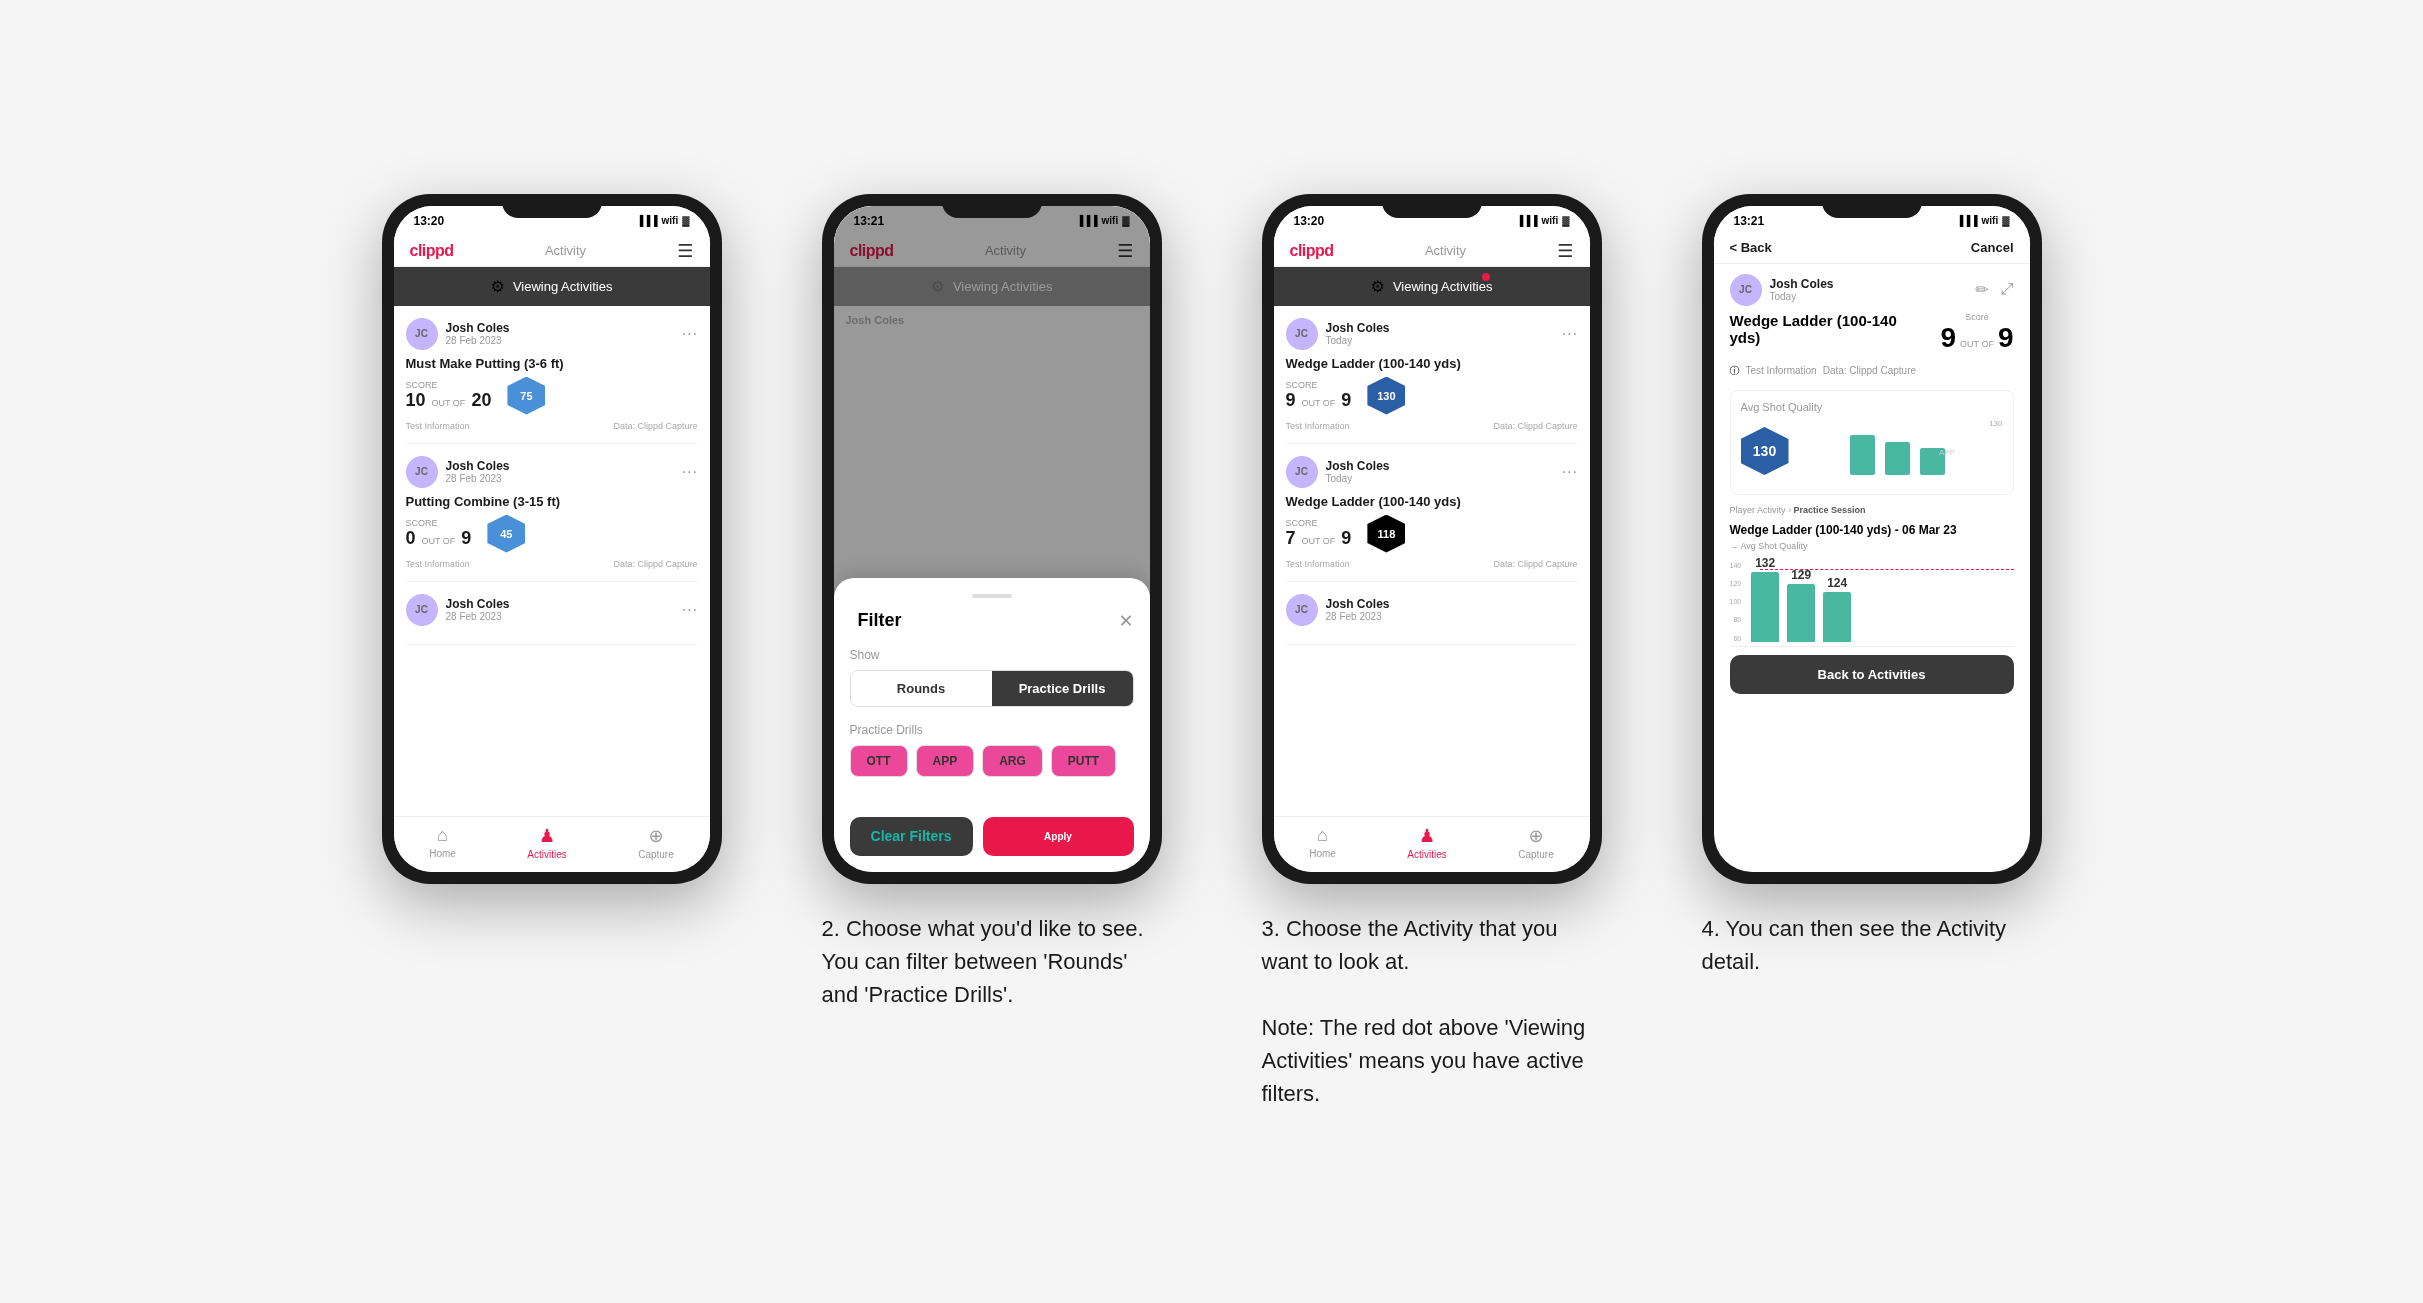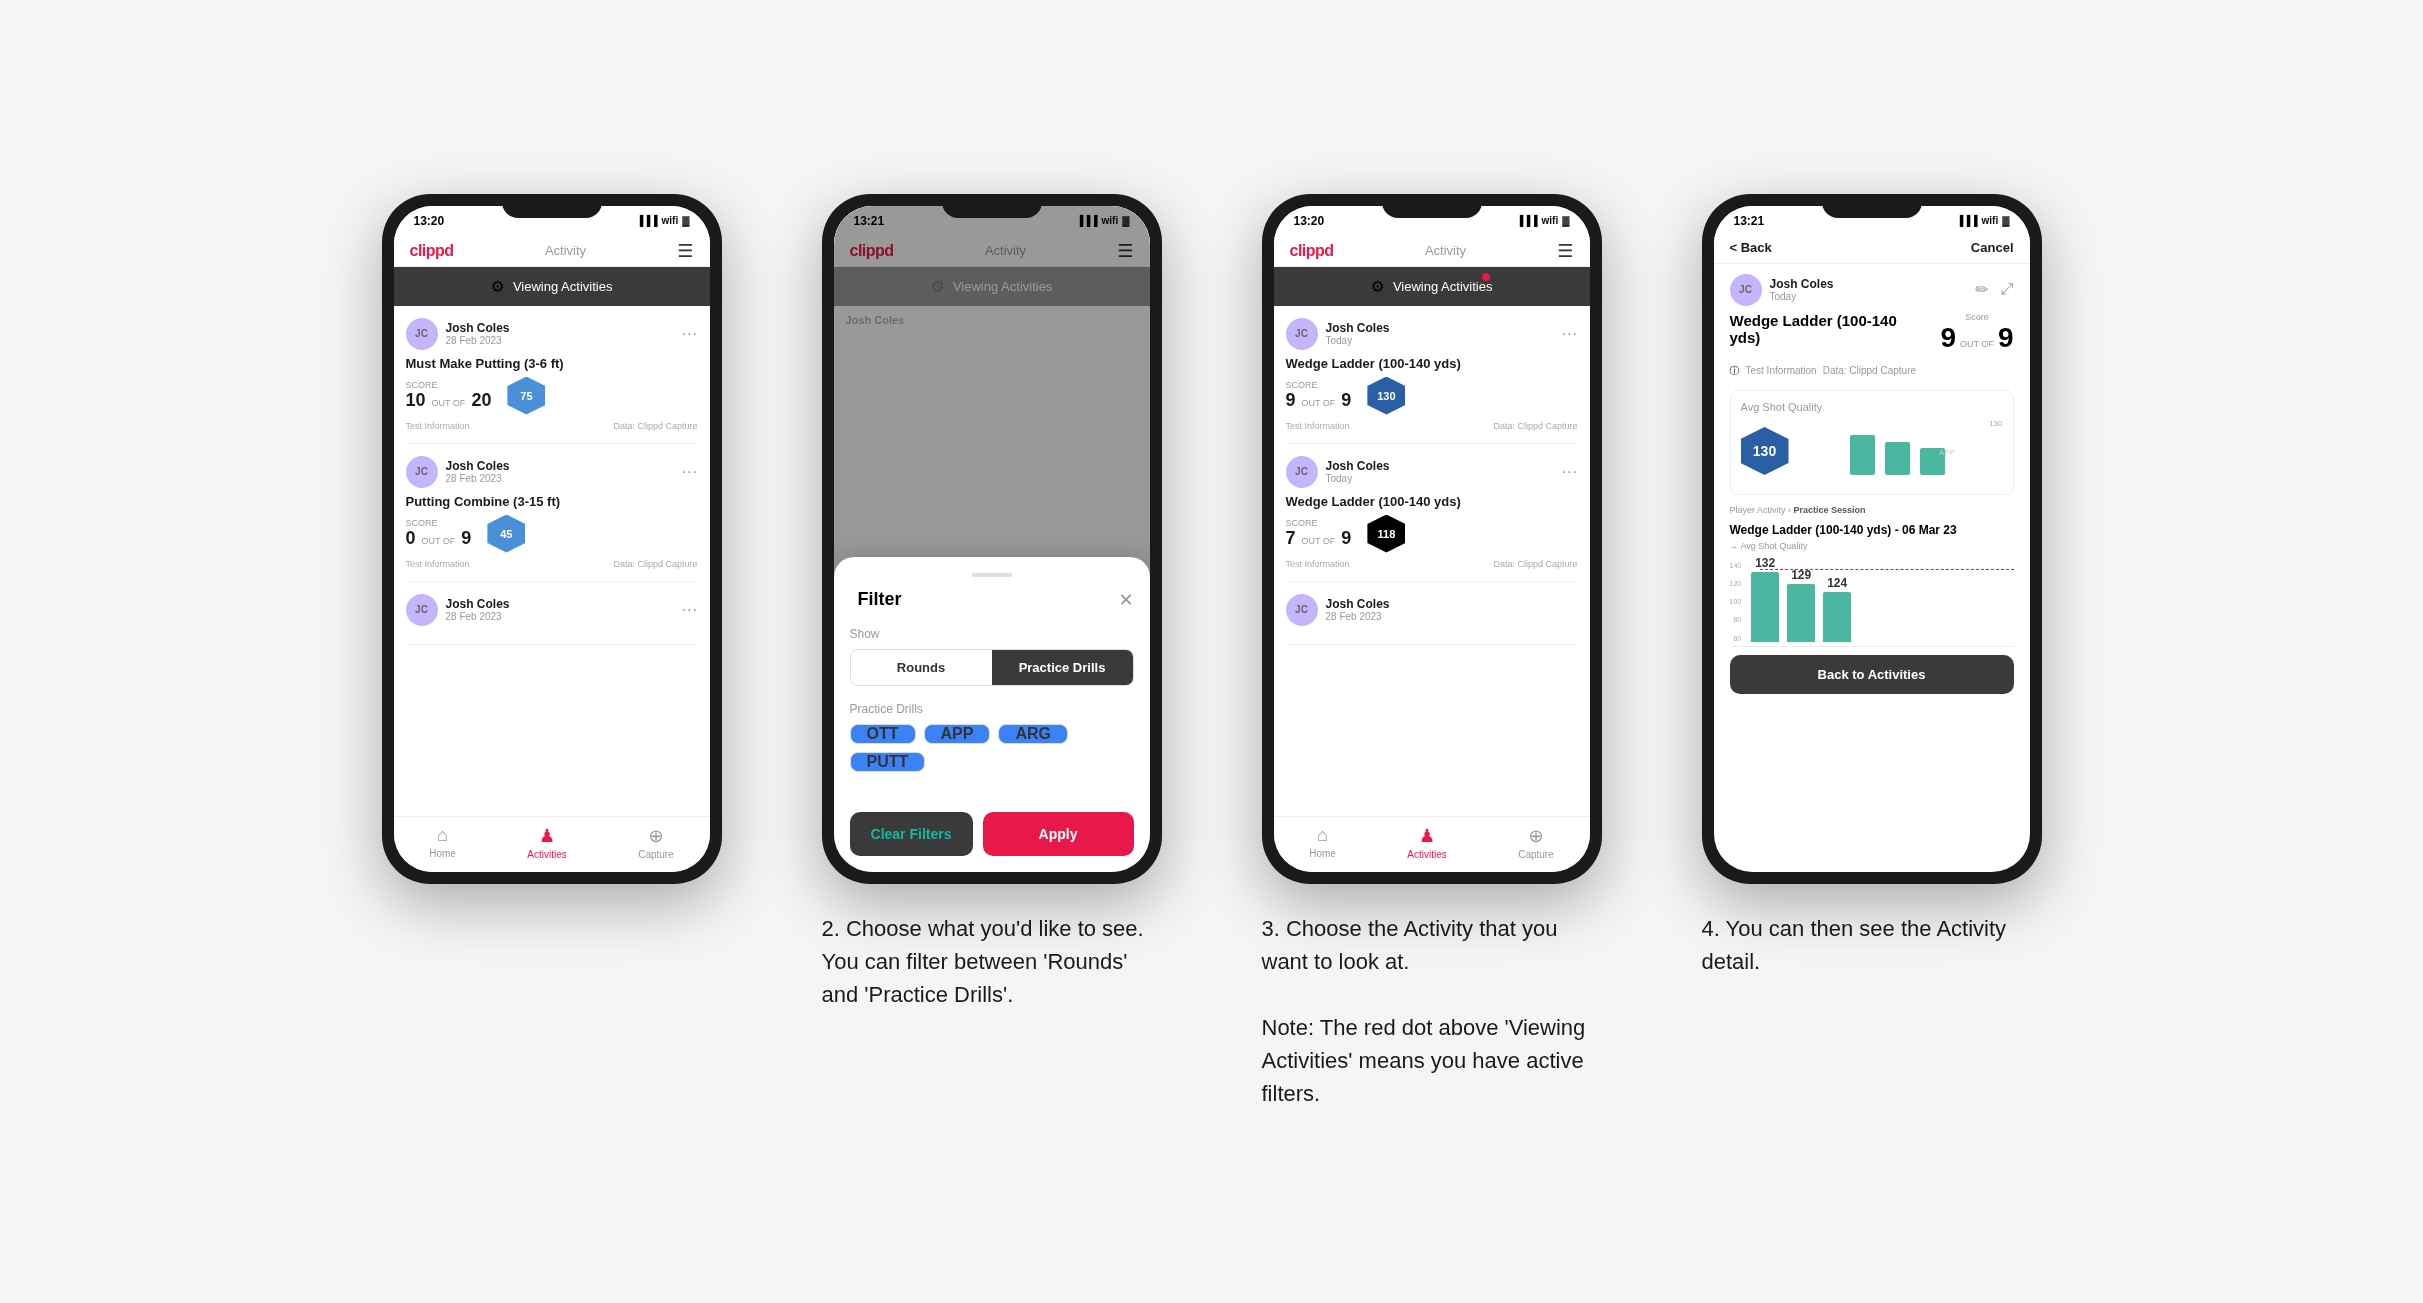--- a/index.html
+++ b/index.html
@@ -255,27 +255,27 @@
       background: #3a3a3a;
       color: #fff;
     }
     .filter-chips {
       display: flex;
       gap: 8px;
       flex-wrap: wrap;
       margin-bottom: 20px;
     }
     .filter-chip {
-      padding: 0 16px;
+      padding: 8px 16px;
       border: 1px solid #ddd;
       border-radius: 8px;
-      font-size: 16px;
+      font-size: 12px;
       font-weight: 600;
       color: #333;
-      background: #3b82f6;
+      background: #ec4899;
       cursor: pointer;
     }
     .filter-actions {
       display: flex;
       gap: 10px;
       margin-top: 40px;
     }
     .btn-clear {
       flex: 1;
       padding: 0;
@@ -287,21 +287,21 @@
       font-weight: 600;
       cursor: pointer;
     }
     .btn-apply {
       flex: 1;
       padding: 14px;
       background: #e8194a;
       color: #fff;
       border: none;
       border-radius: 10px;
-      font-size: 14px;
+      font-size: 10px;
       font-weight: 600;
       cursor: pointer;
     }
     .dimmed-bg {
       position: absolute;
       top: 0;
       left: 0;
       right: 0;
       bottom: 0;
       background: rgba(0,0,0,0.4);

